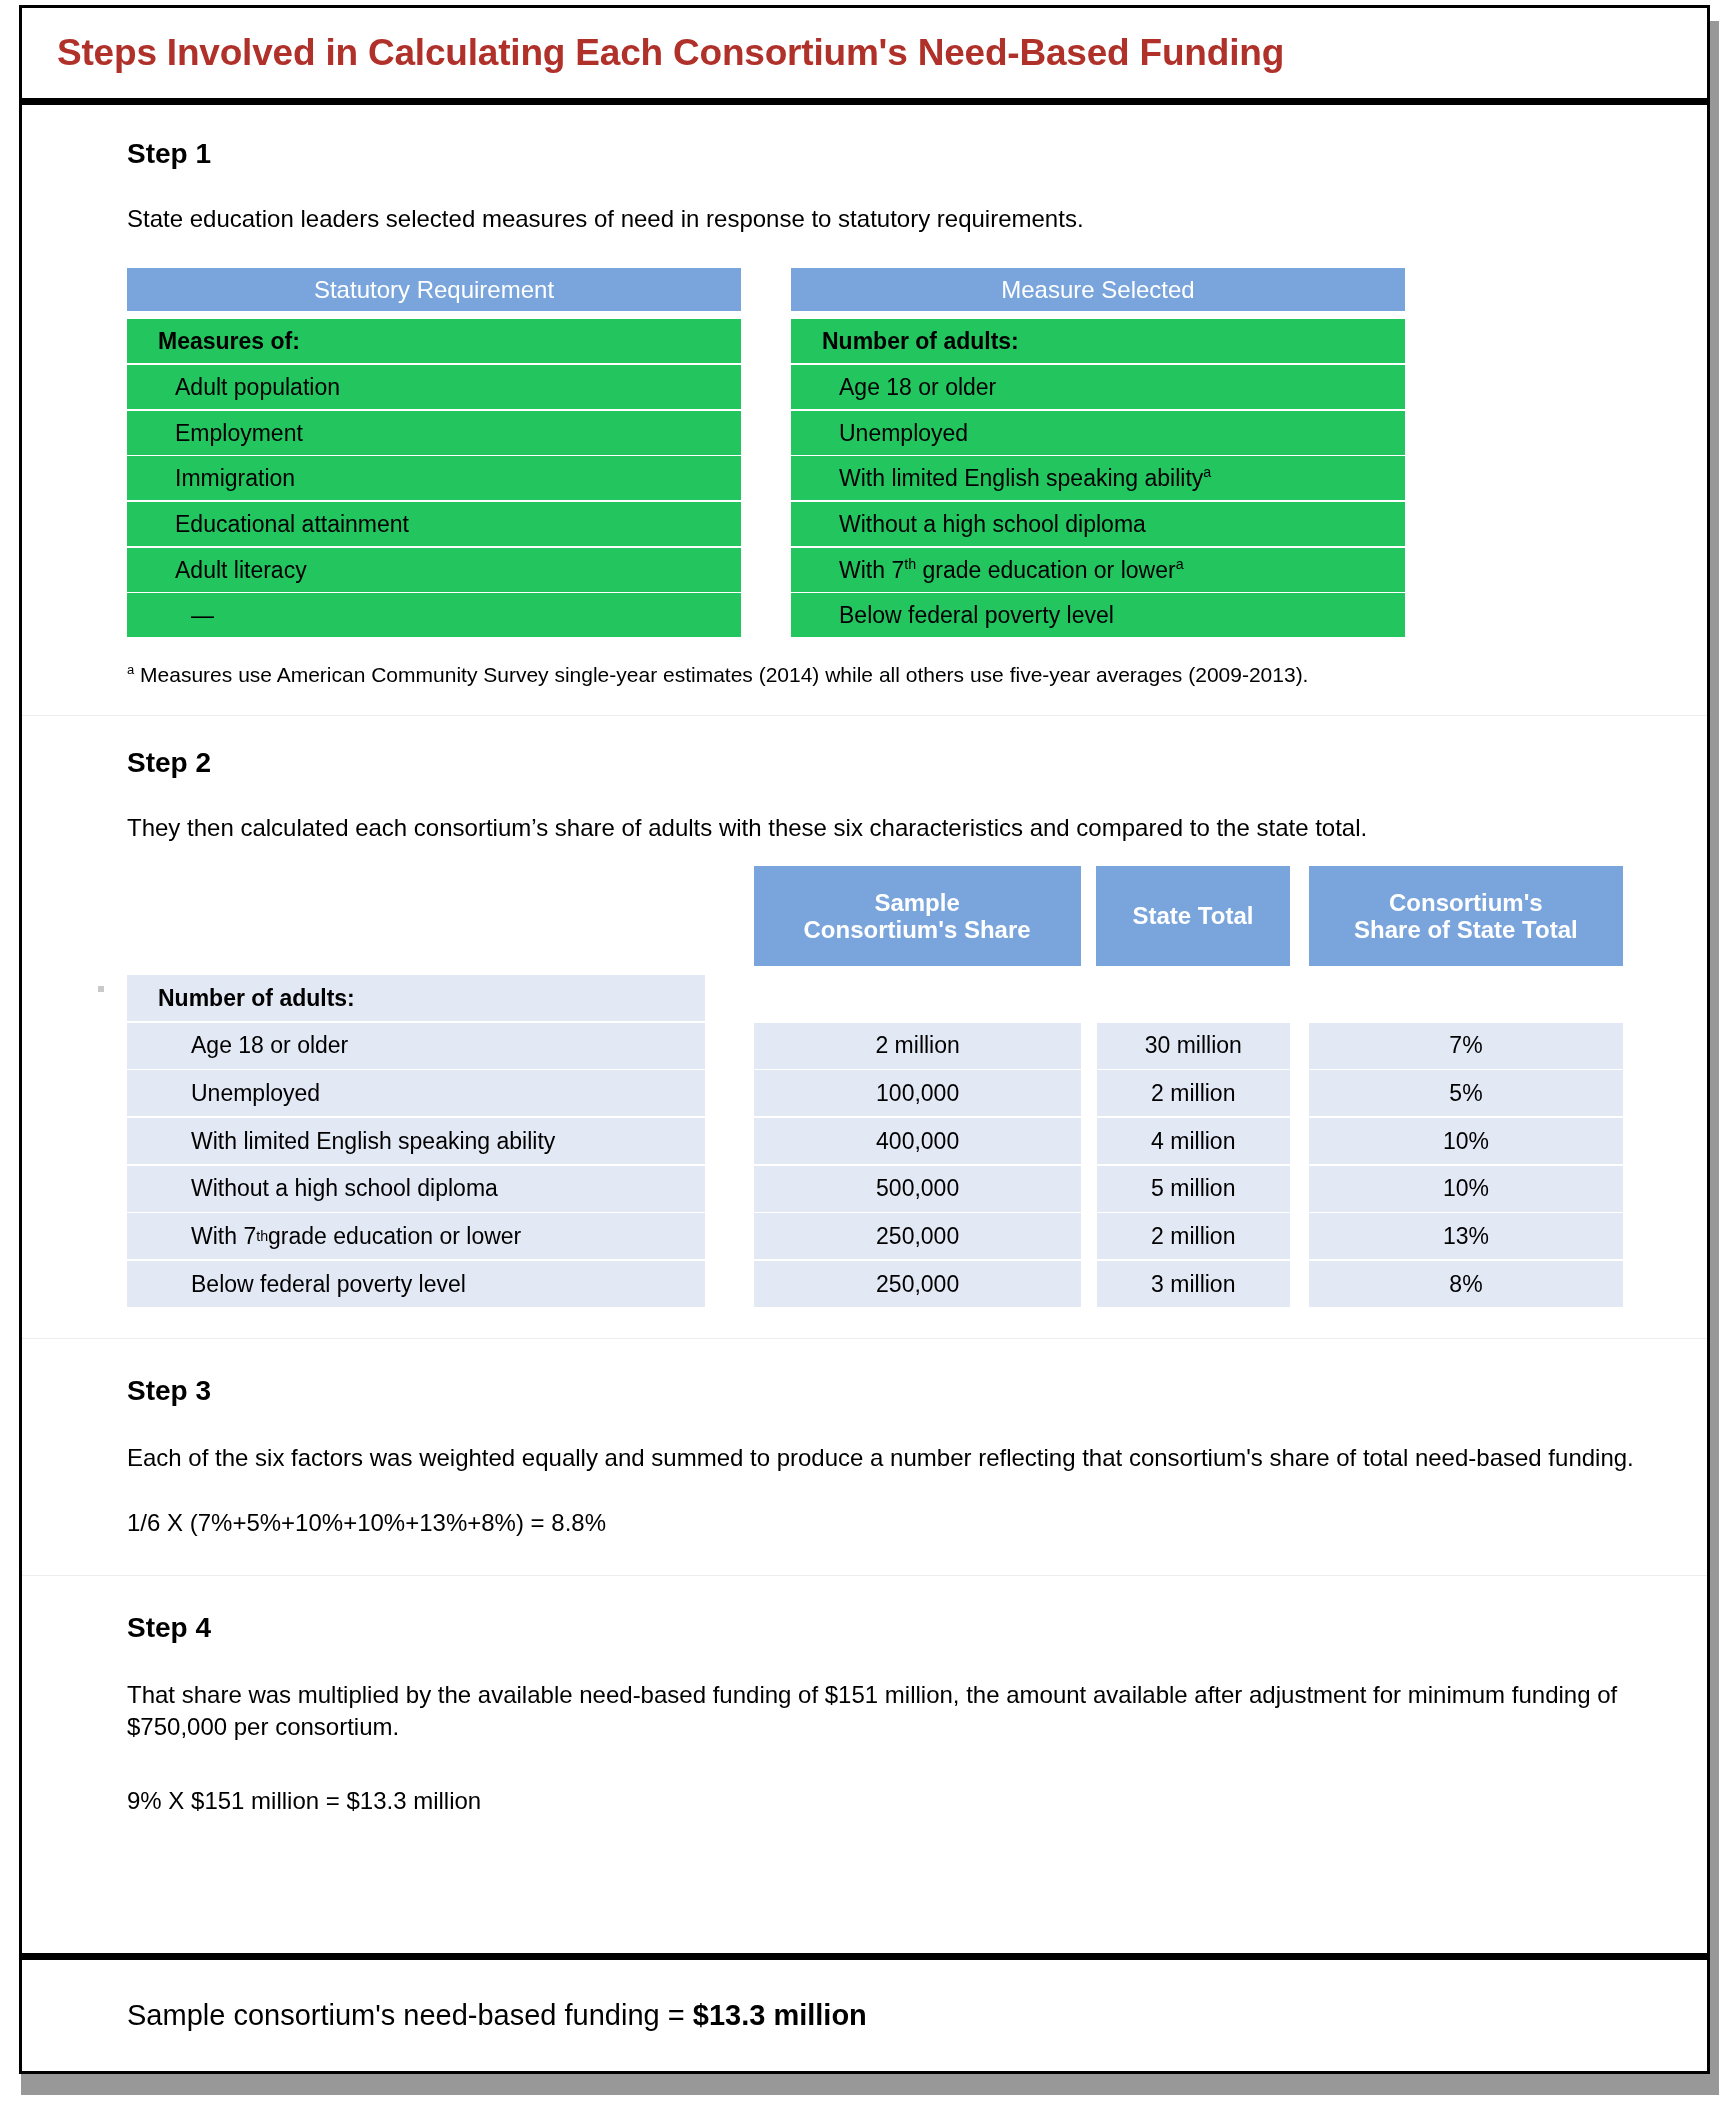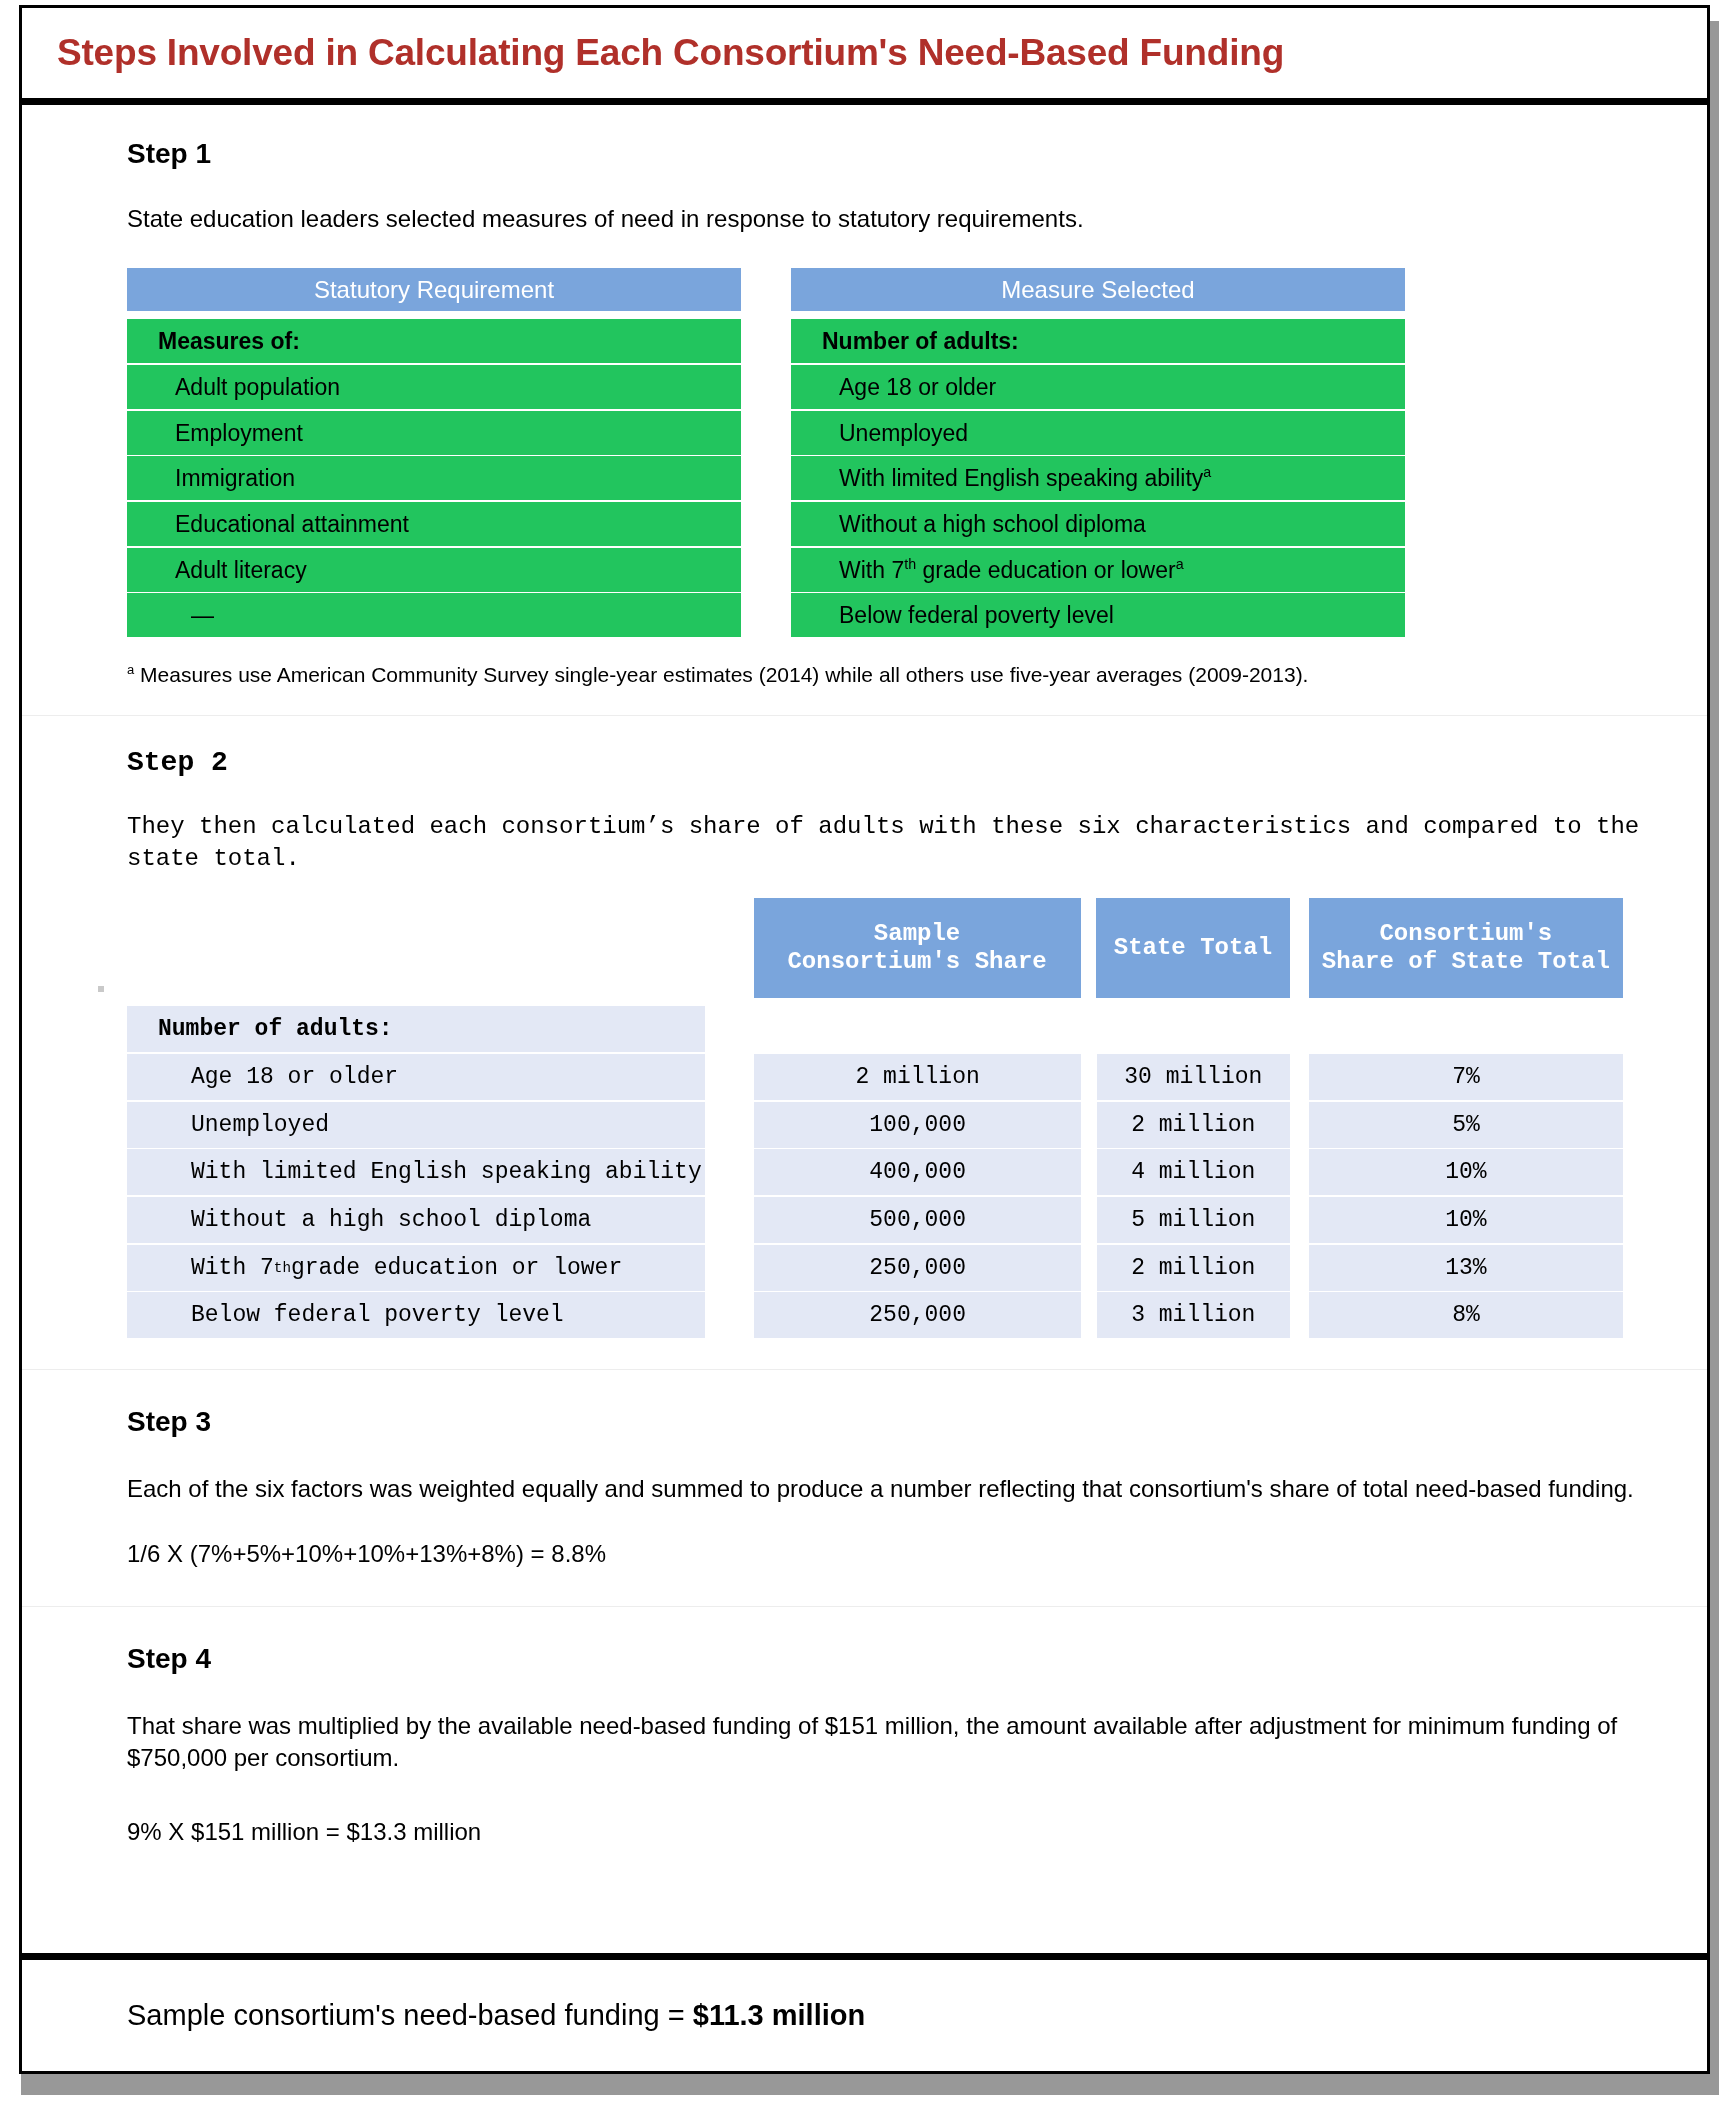--- a/index.html
+++ b/index.html
@@ -142,21 +142,21 @@
   .cell.dash { padding-left: 64px; }
 
   .footnote {
     font-size: 21px;
     color: #000000;
     margin-top: 22.5px;
     line-height: 1.3;
   }
 
   
-  .s2 { padding-top: 31px; padding-bottom: 29px; font-family: Liberation Mono, monospace; }
+  .s2 { padding-top: 31px; padding-bottom: 29px; }
   .s2 .step-heading { margin-bottom: 33px; }
   .s2 .step-desc { margin-bottom: 22.5px; }
 
   .s2-table { width: 1496px; }
   .s2-headrow {
     display: flex;
     align-items: stretch;
     height: 100px;
     margin-bottom: 8.6px;
   }
@@ -384,19 +384,19 @@
       <div class="step-section s4">
         <div class="step-heading">Step 4</div>
         <div class="step-desc">That share was multiplied by the available need-based funding of $151 million, the amount available after adjustment for minimum funding of $750,000 per consortium.</div>
         <div class="formula">9% X $151 million = $13.3 million</div>
       </div>
 
     </div>
 
     <div class="result-bar">
       <div class="result-text">
-        <span>Sample consortium's need-based funding = </span><b>$11.3 million</b>
+        <span>Sample consortium's need-based funding = </span><b>$13.3 million</b>
       </div>
     </div>
 
   </div>
 </div>
 
 
 </body></html>

